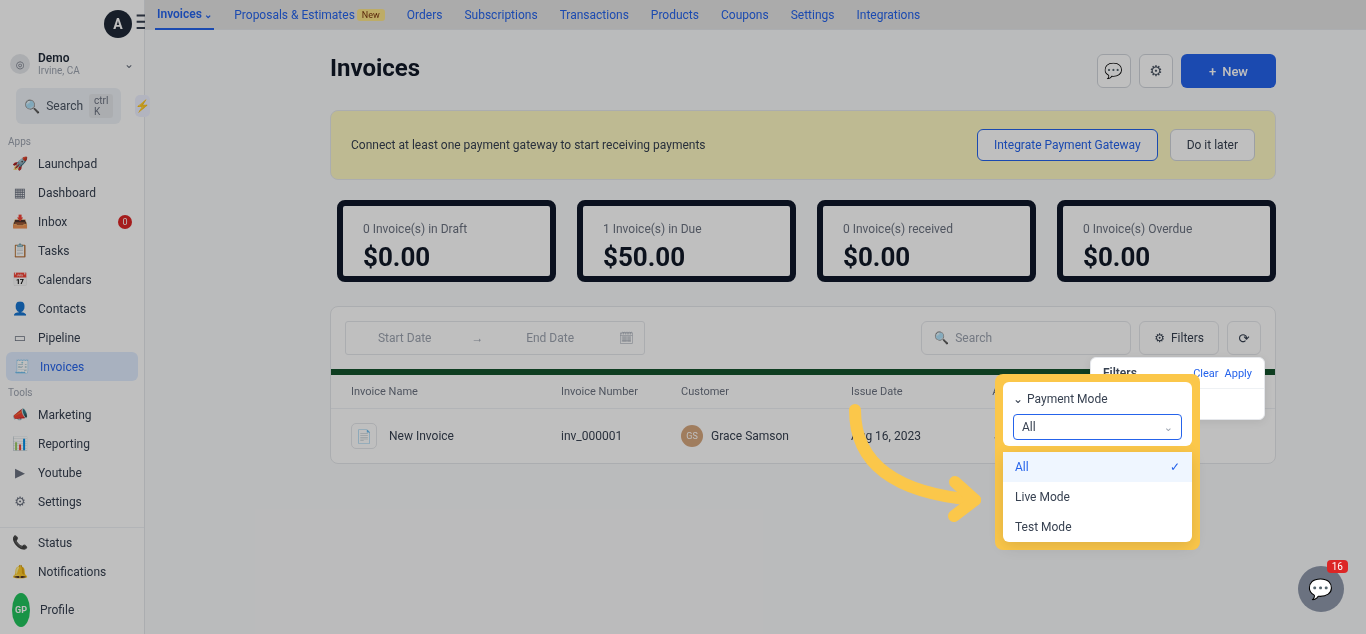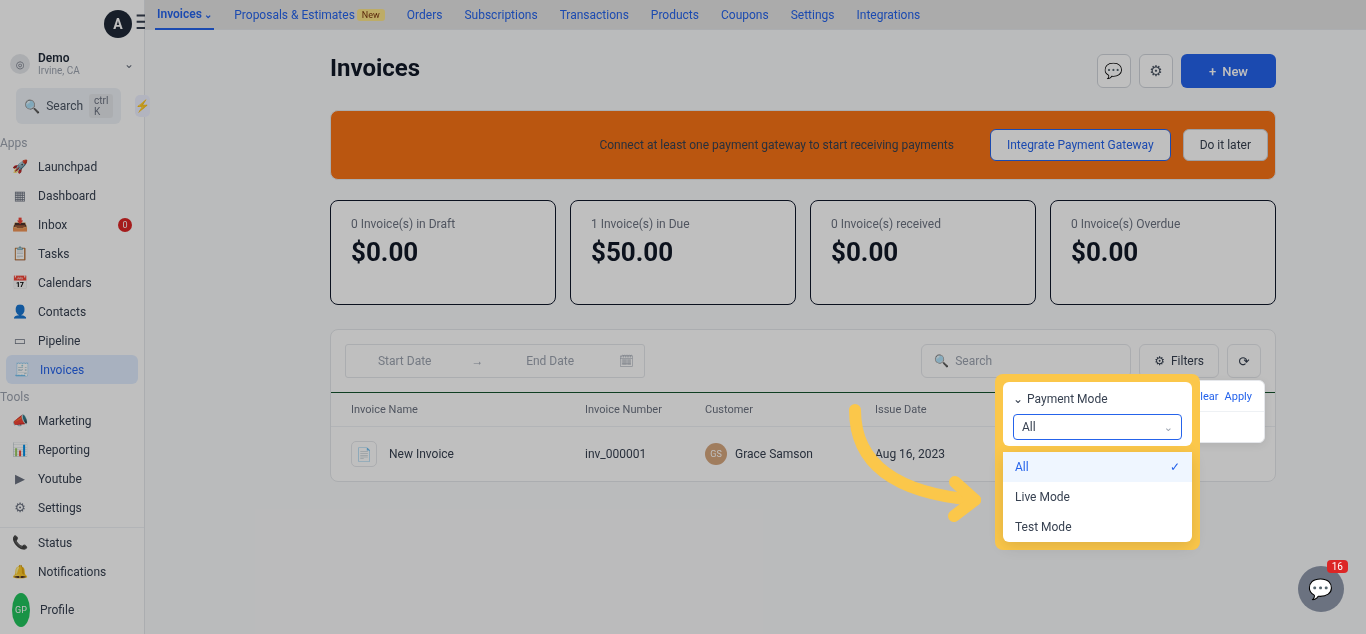--- a/index.html
+++ b/index.html
@@ -17,69 +17,69 @@
 .account-circle { width: 20px; height: 20px; border-radius: 50%; background: #e5e7eb; display: flex; align-items: center; justify-content: center; font-size: 10px; color: #6b7280; }
 .account-info { line-height: 1.1; }
 .account-name { font-size: 12px; font-weight: 600; color: #1f2937; }
 .account-loc { font-size: 10px; color: #9ca3af; }
 .account-chevron { margin-left: auto; color: #6b7280; font-size: 12px; }
 .search-row { margin: 6px 8px; background: #eef2f7; border-radius: 6px; padding: 6px 8px; display: flex; align-items: center; gap: 6px; position: relative; }
 .search-row .icon-sm { color: #6b7280; font-size: 13px; }
 .search-label { font-size: 12px; color: #4b5563; flex: 1; }
 .kbd { font-size: 10px; background: #e5e7eb; padding: 1px 5px; border-radius: 3px; color: #6b7280; }
 .bolt { width: 22px; height: 22px; background: #eef0ff; border-radius: 5px; display: inline-flex; align-items: center; justify-content: center; margin-left: 2px; color: #3b82f6; font-size: 12px; }
-.section-label { font-size: 12px; color: #9ca3af; padding: 6px 0 2px; }
+.section-label { font-size: 10px; color: #9ca3af; padding: 6px 8px 2px; }
 .nav-list { display: flex; flex-direction: column; }
 .nav-item { padding: 7px 12px; display: flex; align-items: center; gap: 10px; font-size: 12px; color: #374151; cursor: pointer; position: relative; }
 .nav-item.active { background: #e0edff; color: #2563eb; border-radius: 6px; margin: 0 6px; padding: 7px 8px; }
 .nav-icon { width: 16px; text-align: center; font-size: 13px; color: #6b7280; }
 .nav-item.active .nav-icon { color: #2563eb; }
 .badge-count { background: #dc2626; color: #fff; font-size: 9px; width: 14px; height: 14px; border-radius: 50%; display: inline-flex; align-items: center; justify-content: center; margin-left: auto; }
 .sidebar-bottom { margin-top: auto; border-top: 1px solid #eef1f4; }
-.profile-circle { width: 18px; height: 34px; border-radius: 50%; background: #22c55e; color: #fff; font-size: 9px; display: inline-flex; align-items: center; justify-content: center; }
+.profile-circle { width: 18px; height: 34px; border-radius: 50%; background: #22c55e; color: #fff; font-size: 9px; display: inline-flex; align-items: center; justify-content: center; font-weight: bold; }
 
 
 .top-tabs { position: absolute; left: 145px; top: 0; right: 0; height: 30px; background: #e5e5e5; border-bottom: 1px solid #e5e7eb; display: flex; align-items: center; padding-left: 10px; gap: 18px; }
 .tab { font-size: 12px; color: #2563eb; cursor: pointer; padding: 7px 2px; position: relative; }
 .tab.active { font-weight: 600; border-bottom: 2px solid #2563eb; }
 .tab .chev { font-size: 10px; margin-left: 2px; }
 .new-badge { background: #fde68a; color: #78350f; font-size: 9px; padding: 1px 5px; border-radius: 3px; margin-left: 2px; vertical-align: middle; }
 
 
 .main { position: absolute; left: 145px; top: 30px; right: 0; bottom: 0; padding: 24px 90px 24px 185px; }
 .page-header { display: flex; justify-content: space-between; align-items: flex-start; }
 .page-title { font-size: 24px; font-weight: 700; color: #111827; }
 .page-subtitle { font-size: 13px; color: #6b7280; margin-top: 2px; }
 .header-actions { display: flex; gap: 8px; }
 .btn-icon { width: 34px; height: 34px; border: 1px solid #d1d5db; border-radius: 6px; background: #fff; display: inline-flex; align-items: center; justify-content: center; color: #4b5563; font-size: 15px; cursor: pointer; }
 .btn-primary { background: #2563eb; color: #fff; border: none; border-radius: 6px; padding: 0 28px; height: 34px; font-size: 13px; font-weight: 500; cursor: pointer; display: inline-flex; align-items: center; gap: 6px; }
 
-.banner { margin-top: 22px; border: 1px solid #e5e7eb; border-radius: 8px; padding: 18px 7px; display: flex; align-items: center; justify-content: flex-end; background: #f97316; }
+.banner { margin-top: 22px; border: 1px solid #e5e7eb; border-radius: 8px; padding: 18px 20px; display: flex; align-items: center; justify-content: space-between; background: #fef9c3; }
 .banner-text { font-size: 12px; color: #374151; }
 .banner-actions { display: flex; gap: 12px; margin-left: 36px; }
 .btn-outline-primary { border: 1px solid #2563eb; color: #2563eb; background: #fff; border-radius: 6px; padding: 8px 16px; font-size: 12px; cursor: pointer; }
 .btn-outline-gray { border: 1px solid #d1d5db; color: #374151; background: #fff; border-radius: 6px; padding: 8px 16px; font-size: 12px; cursor: pointer; }
 
 .stat-row { display: flex; gap: 14px; margin-top: 20px; }
-.stat-card { flex: 1; border: 1px solid #0f172a; border-radius: 8px; padding: 16px 20px 37px; background: #fff; }
+.stat-card { flex: 1; border: 6px solid #0f172a; border-radius: 8px; padding: 16px 20px 4px; background: #fff; margin-left: 7px; }
 .stat-label { font-size: 12px; color: #6b7280; }
 .stat-value { font-size: 26px; font-weight: 700; color: #111827; margin-top: 6px; }
 
 .table-wrap { margin-top: 24px; border: 1px solid #e5e7eb; border-radius: 8px; background: #fff; position: relative; }
 .table-toolbar { padding: 14px; display: flex; gap: 8px; }
 .date-range { display: flex; align-items: center; border: 1px solid #e5e7eb; border-radius: 3px; height: 34px; width: 300px; color: #9ca3af; font-size: 12px; }
 .date-range span.seg { flex: 1; text-align: center; }
 .date-range .arrow { padding: 0 8px; }
 .date-range .cal { padding: 0 10px; }
 .search-box { margin-left: auto; border: 1px solid #e5e7eb; border-radius: 6px; height: 34px; width: 210px; display: flex; align-items: center; padding: 0 12px; color: #9ca3af; font-size: 12px; gap: 6px; }
 .filters-btn { border: 1px solid #e5e7eb; border-radius: 6px; height: 34px; padding: 0 14px; font-size: 12px; color: #374151; background: #fff; display: inline-flex; align-items: center; gap: 6px; cursor: pointer; }
 .refresh-btn { border: 1px solid #e5e7eb; border-radius: 6px; height: 34px; width: 34px; color: #374151; background: #fff; display: inline-flex; align-items: center; justify-content: center; cursor: pointer; }
-.table-head { display: flex; padding: 10px 20px; font-size: 11px; color: #6b7280; border-top: 1px solid #14532d; }
+.table-head { display: flex; padding: 10px 20px; font-size: 11px; color: #6b7280; border-top: 6px solid #14532d; }
 .col-name { width: 210px; }
-.col-num { width: 120px; margin-left: 24px; }
+.col-num { width: 120px; }
 .col-cust { width: 170px; }
 .col-date { width: 100px; }
 .col-amt { width: 80px; text-align: right; }
 .table-row { display: flex; align-items: center; padding: 14px 20px; font-size: 12px; color: #374151; border-top: 1px solid #eef1f4; }
 .row-icon { width: 26px; height: 26px; border: 1px solid #e5e7eb; border-radius: 5px; margin-right: 12px; display: inline-flex; align-items: center; justify-content: center; color: #9ca3af; font-size: 13px; }
 .cust-avatar { width: 22px; height: 22px; border-radius: 50%; background: #d6a77e; color: #fff; font-size: 9px; display: inline-flex; align-items: center; justify-content: center; margin-right: 8px; }
 
 
 .filter-panel { position: absolute; right: 10px; top: 50px; width: 175px; background: #fff; border: 1px solid #e5e7eb; border-radius: 6px; box-shadow: 0 2px 8px rgba(0,0,0,.08); z-index: 60; font-size: 12px; }
 .fp-header { display: flex; align-items: center; padding: 8px 12px; border-bottom: 1px solid #eef1f4; }

